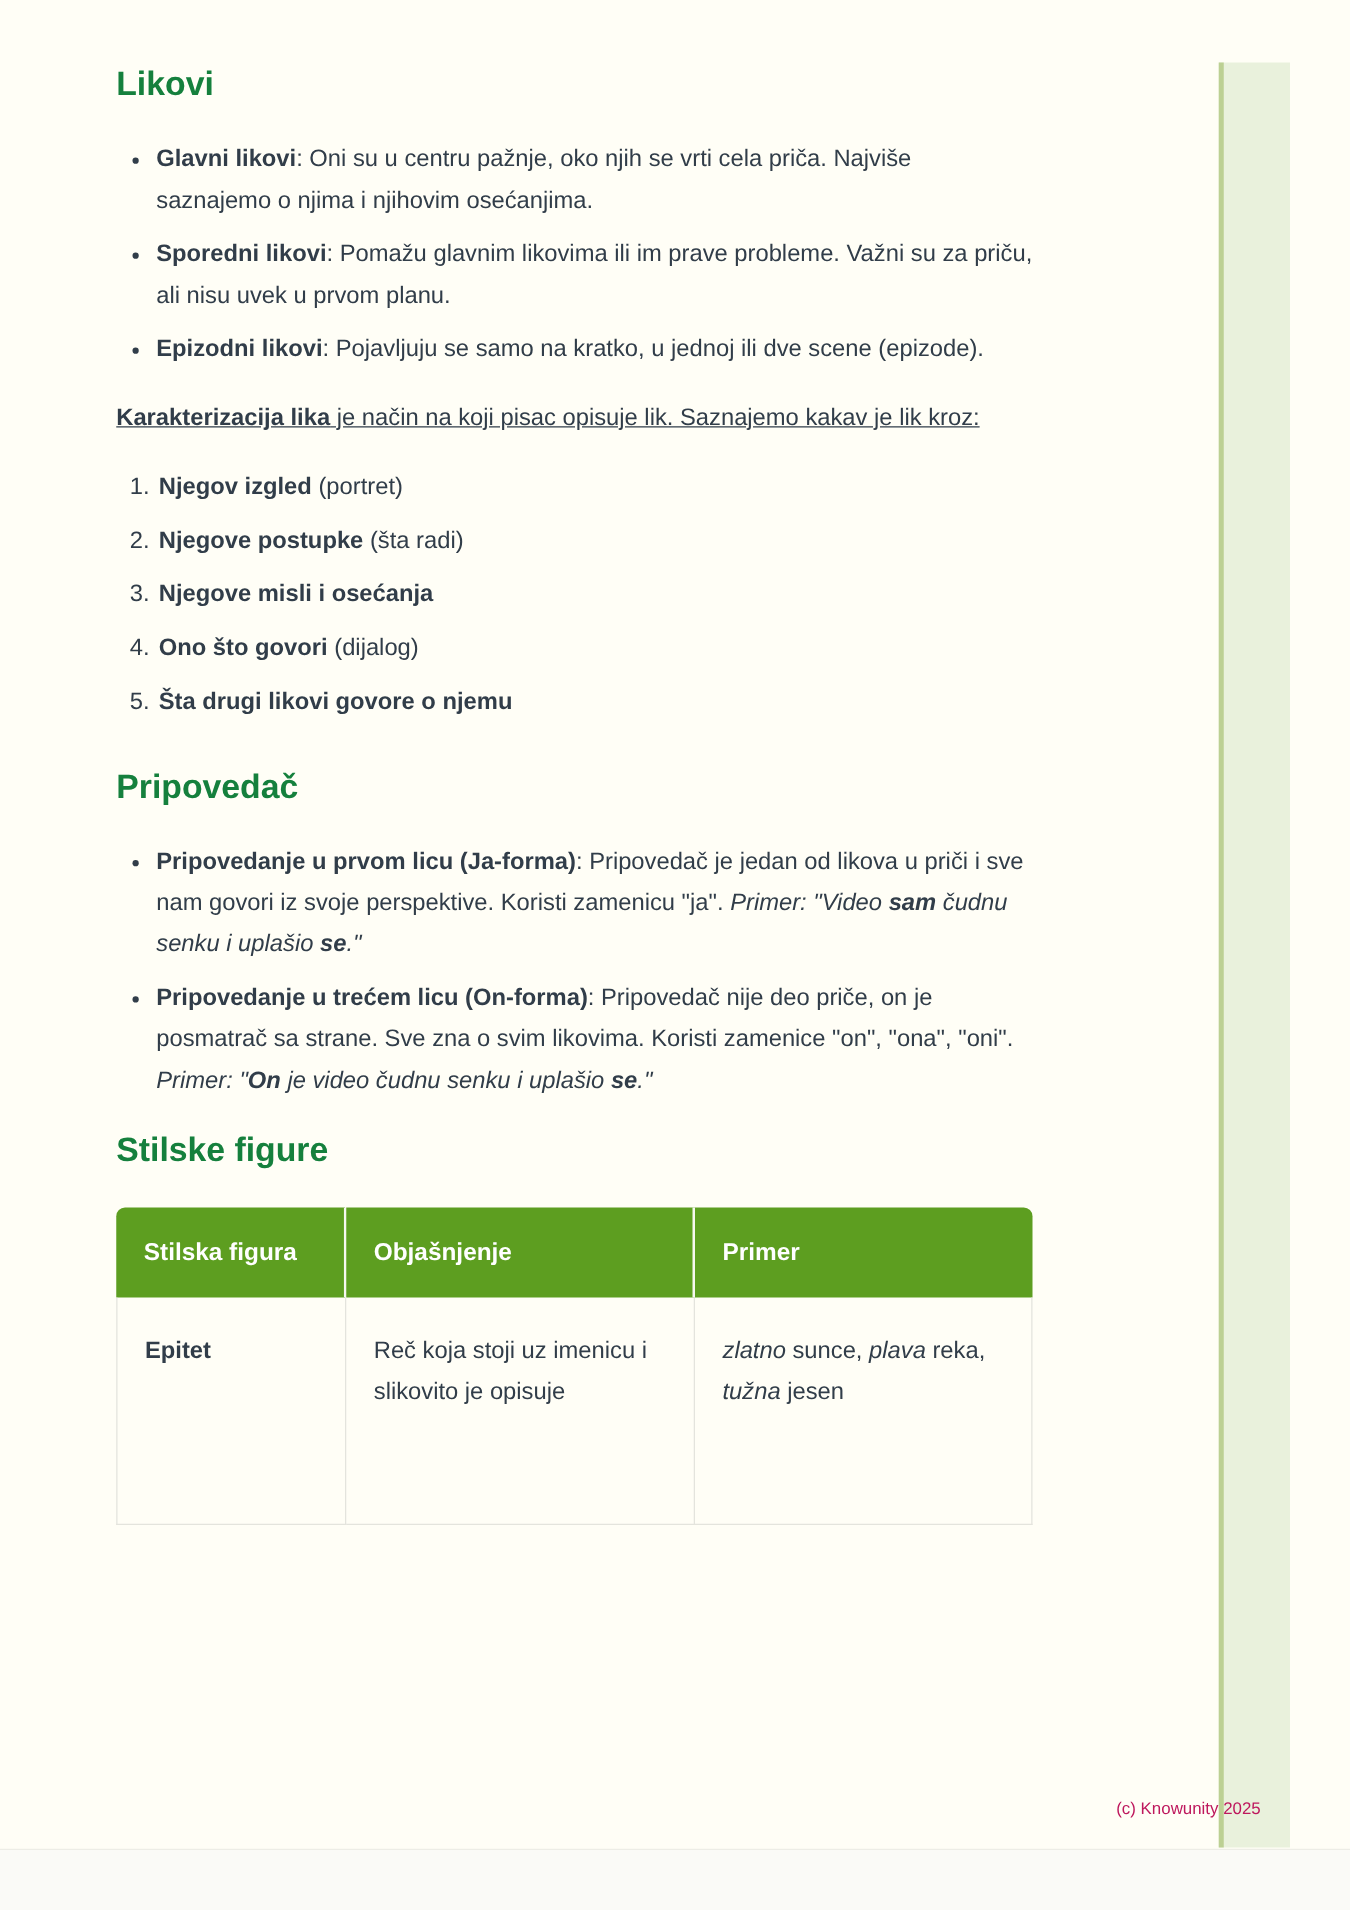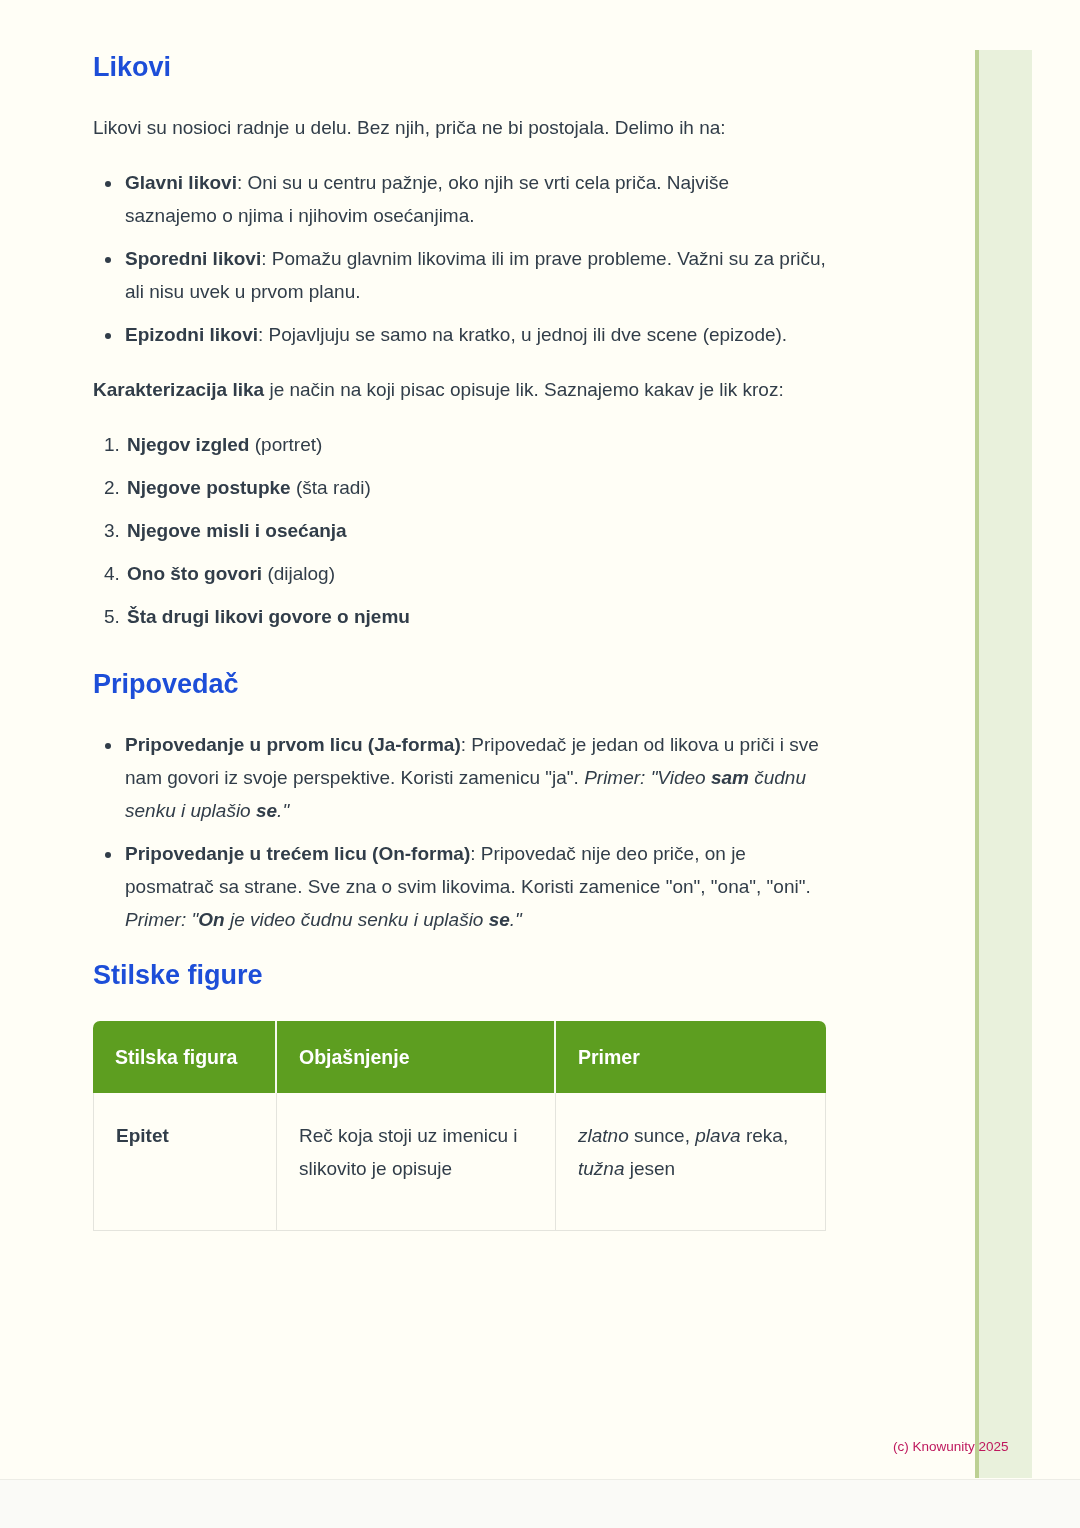--- a/index.html
+++ b/index.html
@@ -26,30 +26,30 @@
   .content {
     position: relative;
     z-index: 0;
     padding: 50px 0 0 93px;
     width: 826px;
     color: #313d49;
     font-size: 19px;
     line-height: 33px;
   }
   h1 {
-    color: #1d4ed8;
+    color: #15803d;
     font-size: 27px;
     line-height: 35px;
     font-weight: 700;
     margin: 0 0 26px 0;
   }
   h1.gap-lg { margin-top: 34px; }
   h1.gap-md { margin-top: 12px; }
   p { margin: 0 0 22px 0; }
-  p.justify { text-align: justify; }
+  p.justify { text-align: justify; text-decoration: underline; }
   ul.bullets {
     list-style: disc;
     margin: 10px 0 22px 0;
     padding-left: 30px;
   }
   ul.bullets li { margin-bottom: 10px; padding-left: 2px; }
   ol.numbered {
     list-style: decimal;
     margin: 3px 0 0 0;
     padding-left: 32px;
@@ -71,21 +71,21 @@
     font-size: 19.5px;
     text-align: left;
     height: 72px;
     padding: 0 2px 0 22px;
     vertical-align: middle;
   }
   table.figures th:first-child { border-top-left-radius: 7px; }
   table.figures th:last-child  { border-top-right-radius: 7px; }
   table.figures th.sep { border-right: 2px solid #f6f8f0; }
   table.figures td {
-    height: 138px;
+    height: 182px;
     padding: 26px 20px 0 22px;
     vertical-align: top;
     line-height: 33px;
     border-bottom: 1px solid #e4e4dd;
   }
   table.figures td:first-child { border-left: 1px solid #e4e4dd; }
   table.figures td:last-child  { border-right: 1px solid #e4e4dd; }
   table.figures td.sep { border-right: 1px solid #e4e4dd; }
   .copyright {
     position: absolute;
@@ -100,21 +100,20 @@
 </head>
 <body>
 
 <div class="sheet">
   <div class="accent-bar"></div>
 
   <div class="content">
 
     <h1>Likovi</h1>
 
-    <p>Likovi su nosioci radnje u delu. Bez njih, priča ne bi postojala. Delimo ih na:</p>
 
     <ul class="bullets">
       <li><span class="b">Glavni likovi</span><span>: Oni su u centru pažnje, oko njih se vrti cela priča. Najviše saznajemo o njima i njihovim osećanjima.</span></li>
       <li><span class="b">Sporedni likovi</span><span>: Pomažu glavnim likovima ili im prave probleme. Važni su za priču, ali nisu uvek u prvom planu.</span></li>
       <li><span class="b">Epizodni likovi</span><span>: Pojavljuju se samo na kratko, u jednoj ili dve scene (epizode).</span></li>
     </ul>
 
     <p class="justify"><span class="b">Karakterizacija lika</span><span> je način na koji pisac opisuje lik. Saznajemo kakav je lik kroz:</span></p>
 
     <ol class="numbered">

